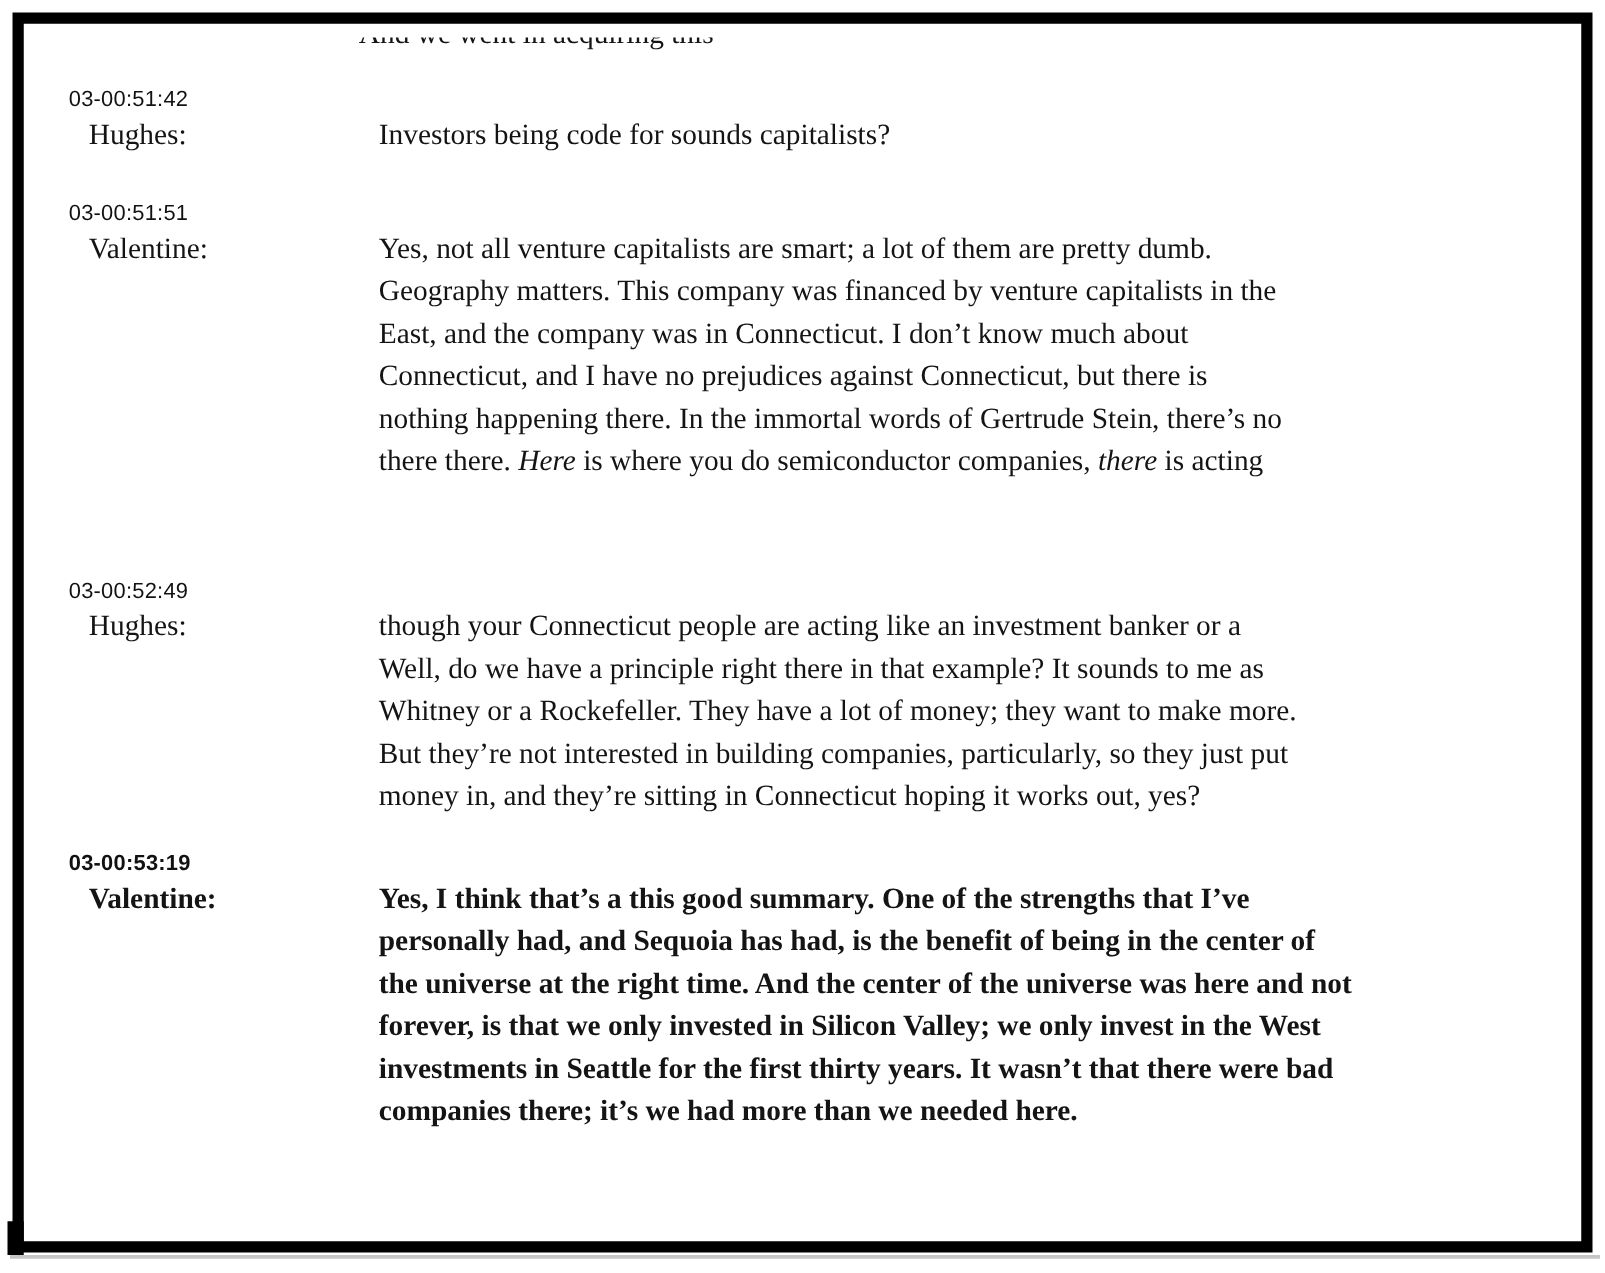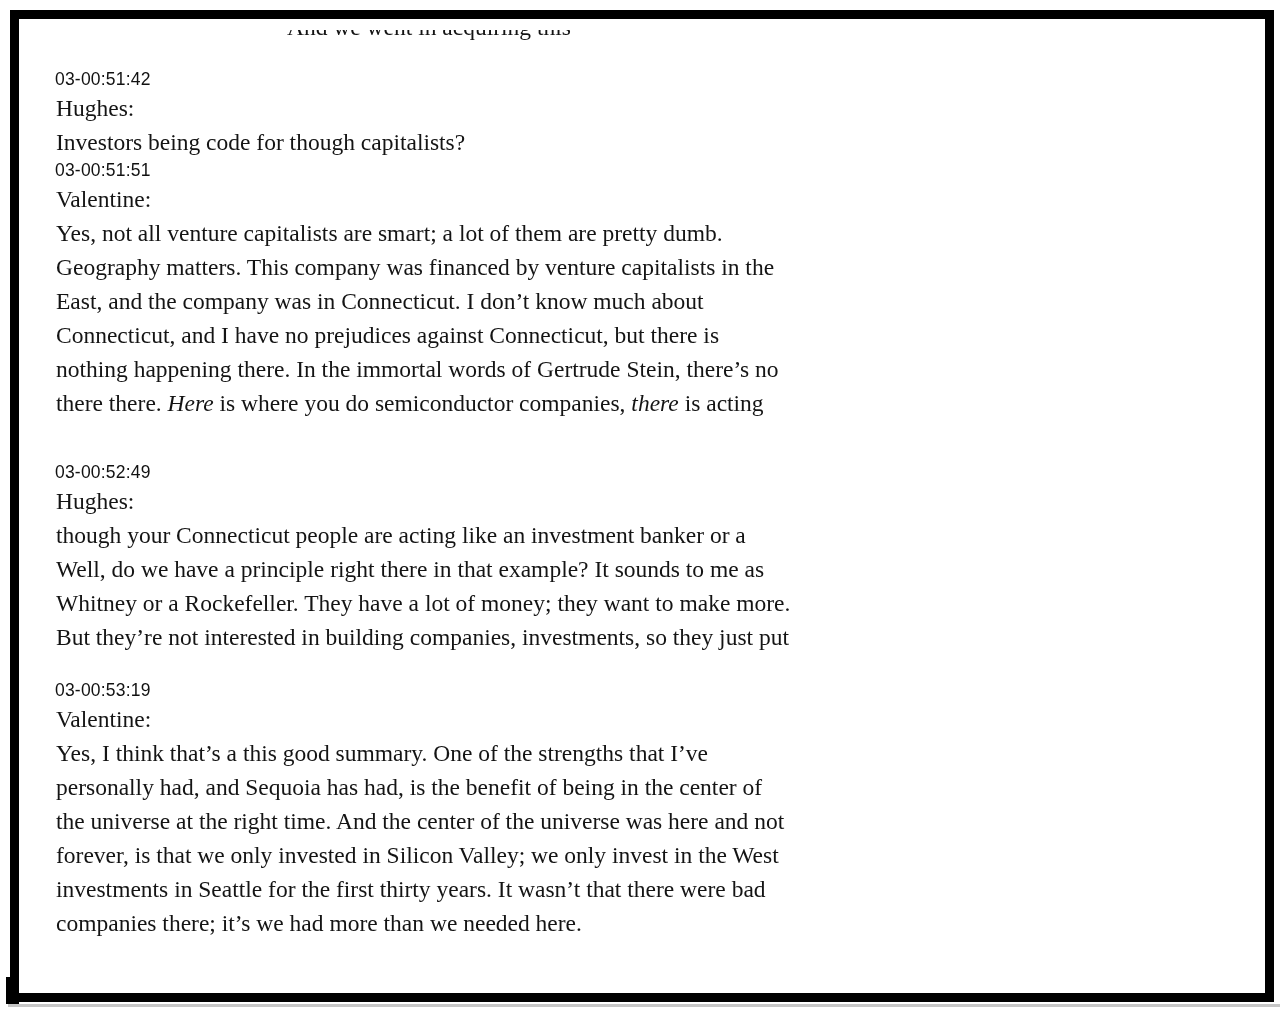--- a/index.html
+++ b/index.html
@@ -56,35 +56,34 @@
     left: 0; top: 0; right: 0; bottom: 0;
   }
   .entry {
     position: absolute;
     left: 36px;
     width: 1180px;
   }
   .entry:nth-child(1) { top: 50px; }
   .entry:nth-child(2) { top: 141px; }
   .entry:nth-child(3) { top: 443px; }
-  .entry:nth-child(4) { top: 661px; }
+  .entry:nth-child(4) { top: 661px; font-weight: bold; }
   .entry .ts {
     font-family: "Liberation Sans", sans-serif;
     font-size: 17.5px;
     line-height: 20px;
     color: #111111;
     letter-spacing: 0.2px;
   }
   .entry .row {
     position: absolute;
-    left: 1px;
+    left: 16px;
     top: 22px;
     display: flex;
     width: 1180px;
-    flex-direction: column;
   }
   .entry .speaker {
     flex: none;
     width: 232px;
     font-size: 23.5px;
     line-height: 34px;
     color: #141414;
   }
   .entry .body {
     flex: none;
@@ -124,21 +123,21 @@
       <div class="clipped-wrap">
         <span class="clipped-text">And we went in acquiring this</span>
       </div>
 
       <div class="transcript">
           <div class="entry">
             <div class="ts">03-00:51:42</div>
             <div class="row">
               <div class="speaker">Hughes:</div>
               <div class="body">
-                <div class="line"><span>Investors being code for though capitalists?</span></div>
+                <div class="line"><span>Investors being code for sounds capitalists?</span></div>
               </div>
             </div>
           </div>
           <div class="entry">
             <div class="ts">03-00:51:51</div>
             <div class="row">
               <div class="speaker">Valentine:</div>
               <div class="body">
                 <div class="line"><span>Yes, not all venture capitalists are smart; a lot of them are pretty dumb.</span></div>
                 <div class="line"><span>Geography matters. This company was financed by venture capitalists in the</span></div>
@@ -150,21 +149,22 @@
             </div>
           </div>
           <div class="entry">
             <div class="ts">03-00:52:49</div>
             <div class="row">
               <div class="speaker">Hughes:</div>
               <div class="body">
                 <div class="line"><span>though your Connecticut people are acting like an investment banker or a</span></div>
                 <div class="line"><span>Well, do we have a principle right there in that example? It sounds to me as</span></div>
                 <div class="line"><span>Whitney or a Rockefeller. They have a lot of money; they want to make more.</span></div>
-                <div class="line"><span>But they’re not interested in building companies, investments, so they just put</span></div>
+                <div class="line"><span>But they’re not interested in building companies, particularly, so they just put</span></div>
+                <div class="line"><span>money in, and they’re sitting in Connecticut hoping it works out, yes?</span></div>
               </div>
             </div>
           </div>
           <div class="entry">
             <div class="ts">03-00:53:19</div>
             <div class="row">
               <div class="speaker">Valentine:</div>
               <div class="body">
                 <div class="line"><span>Yes, I think that’s a this good summary. One of the strengths that I’ve</span></div>
                 <div class="line"><span>personally had, and Sequoia has had, is the benefit of being in the center of</span></div>

